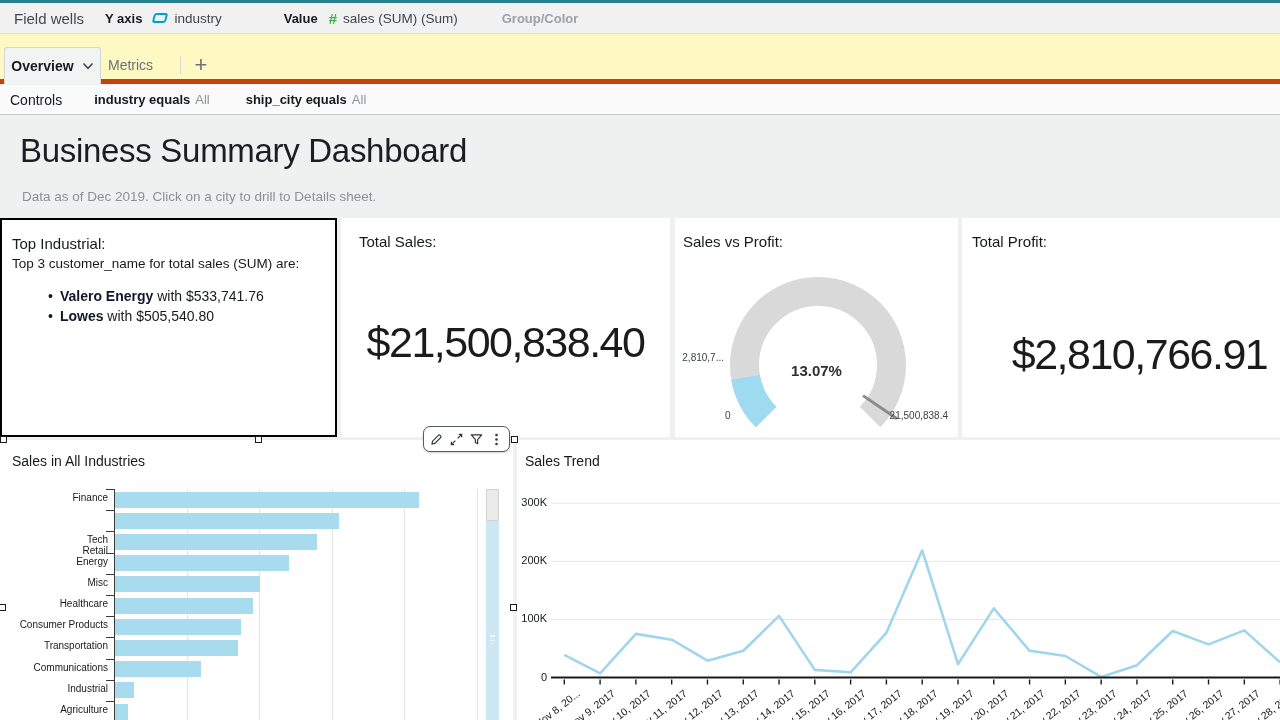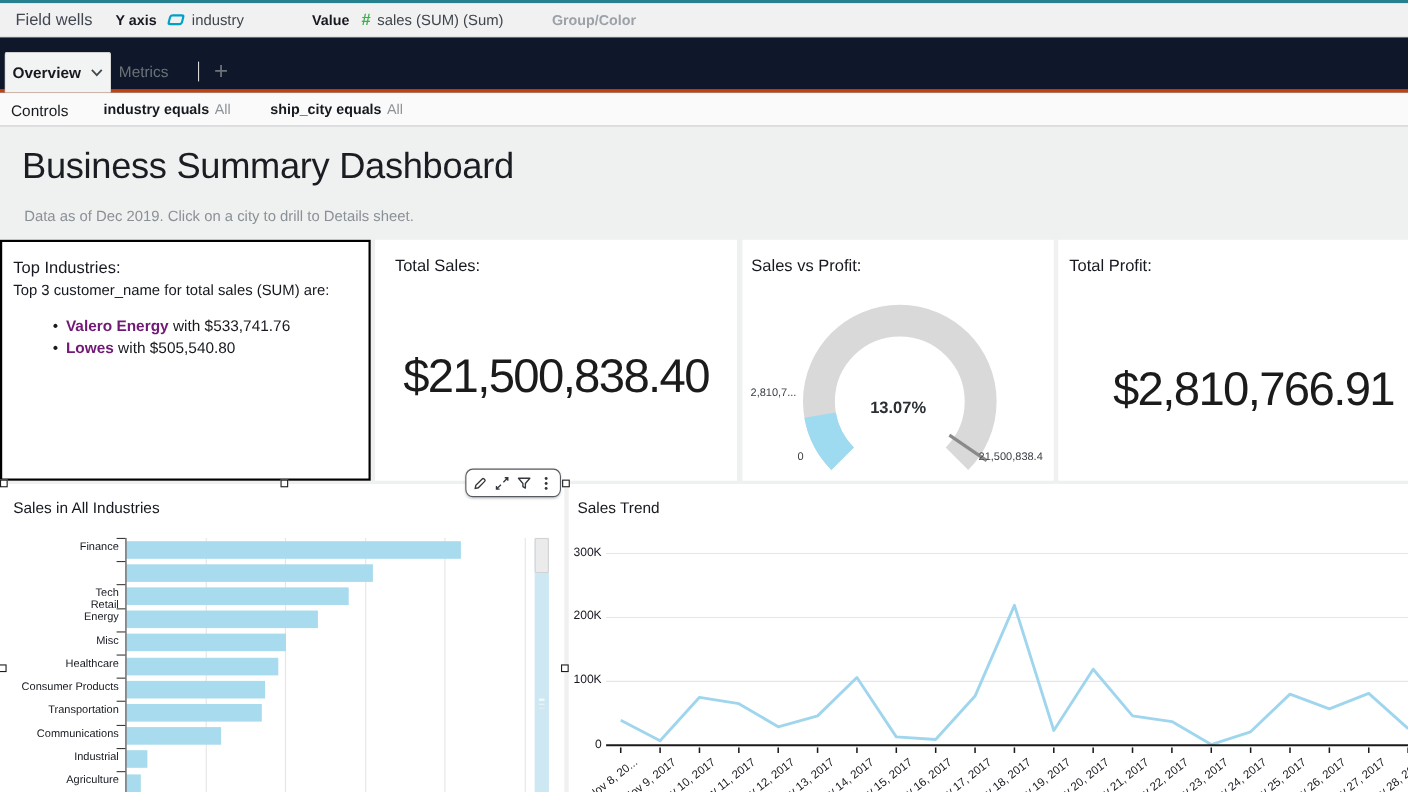--- a/index.html
+++ b/index.html
@@ -11,22 +11,22 @@
   .fieldwells-bar { position:absolute; left:0; top:3px; width:1280px; height:31px; background:#f1f1f2;
       border-bottom:1px solid #dcdcdc; display:flex; align-items:center; }
   .fw-title { margin-left:14px; font-size:15px; color:#414750; }
   .fw-label { font-size:13px; font-weight:bold; color:#16191f; }
   .fw-field { font-size:13.5px; color:#3e454c; }
   .dim-icon { display:inline-block; width:14px; height:10px; border:2px solid #00a1c9; border-radius:3px;
       transform:skewX(-15deg); }
   .hash-icon { color:#3cb14d; font-weight:bold; font-size:15px; line-height:1; }
   .fw-group { font-size:13px; font-weight:bold; color:#9ba1a6; }
 
-  .tab-bar { position:absolute; left:0; top:34px; width:1280px; height:50px; background:#0f172a;
-      border-bottom:3px solid #c2410c; }
+  .tab-bar { position:absolute; left:0; top:34px; width:1280px; height:50px; background:#fef9c3;
+      border-bottom:5px solid #c2410c; }
   .tab-active { position:absolute; left:4px; top:13px; height:37px; width:97px; background:#f2f3f3;
       border:1px solid #d6d6d6; border-bottom:none; border-top-left-radius:3px; border-top-right-radius:3px;
       display:flex; align-items:center; justify-content:center; gap:8px; font-size:14px; font-weight:bold; color:#16191f; }
   .tab-inactive { position:absolute; left:108px; top:13px; height:36px; width:48px; display:flex; align-items:center;
       font-size:14px; color:#6b7278; }
   .tab-divider { position:absolute; left:180px; top:22px; height:18px; width:1px; background:#d9d9d9; }
   .tab-add { position:absolute; left:188px; top:16px; width:26px; height:30px; font-size:22px; font-weight:300;
       color:#6d7478; display:flex; align-items:center; justify-content:center; }
 
   .controls-bar { position:absolute; left:0; top:85px; width:1280px; height:30px; background:#fafafa;
@@ -49,21 +49,21 @@
   #card-trend   { left:517px; top:440px; width:763px; height:280px; }
 
   .card-title { position:absolute; font-size:15px; color:#16191f; }
   .kpi-value { position:absolute; left:0; width:100%; text-align:center; font-size:43px; color:#1b1b1b; letter-spacing:-1.5px; }
 
   
   .insight-intro { position:absolute; left:10px; top:36px; font-size:13.5px; color:#16191f; }
   .insight-list { position:absolute; left:46px; top:66px; list-style:none; }
   .insight-list li { font-size:14px; color:#16191f; line-height:20px; }
   .insight-list li::before { content:"•"; margin-right:7px; color:#16191f; }
-  .insight-link { font-weight:bold; color:#701a75; }
+  .insight-link { font-weight:bold; color:#0f172a; }
 
   
   .gauge-label { position:absolute; font-size:10px; color:#3c4146; }
   .gauge-center { position:absolute; left:0; top:144px; width:100%; text-align:center; font-size:15px; font-weight:600; color:#2b2f33; }
 
   
   .bar-cat-label { position:absolute; width:108px; text-align:right; font-size:10px; color:#16191f; }
   .vgrid { position:absolute; width:1px; background:#e5e5e5; }
   .bar-rect { position:absolute; height:16px; background:#a9dbee; }
   .bar-axis { position:absolute; width:1px; background:#3b3b3b; }
@@ -120,21 +120,21 @@
   </span>
   <span class="control-chip" style="margin-left:36px">
     <b>ship_city equals</b><span class="val">All</span>
   </span>
 </div>
 
 <div class="sheet-title">Business Summary Dashboard</div>
 <div class="sheet-subtitle">Data as of Dec 2019. Click on a city to drill to Details sheet.</div>
 
 <div class="card" id="card-insight">
-  <div class="card-title" style="left:10px; top:15px;">Top Industries:</div>
+  <div class="card-title" style="left:10px; top:15px;">Top Industrial:</div>
   <div class="insight-intro">Top 3 customer_name for total sales (SUM) are:</div>
   <ul class="insight-list">
     <li><span class="insight-link">Valero Energy</span><span> with $533,741.76</span></li>
     <li><span class="insight-link">Lowes</span><span> with $505,540.80</span></li>
   </ul>
 </div>
 
 <div class="card" id="card-sales">
   <div class="card-title" style="left:18px; top:15px;">Total Sales:</div>
   <div class="kpi-value" style="top:100px;">$21,500,838.40</div>

